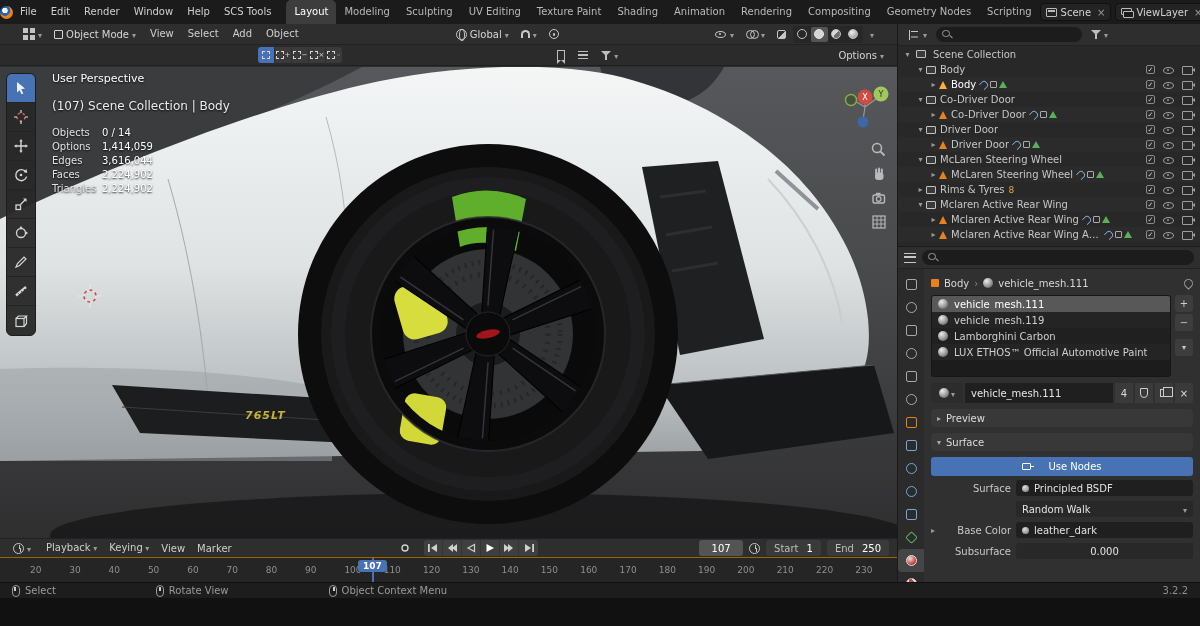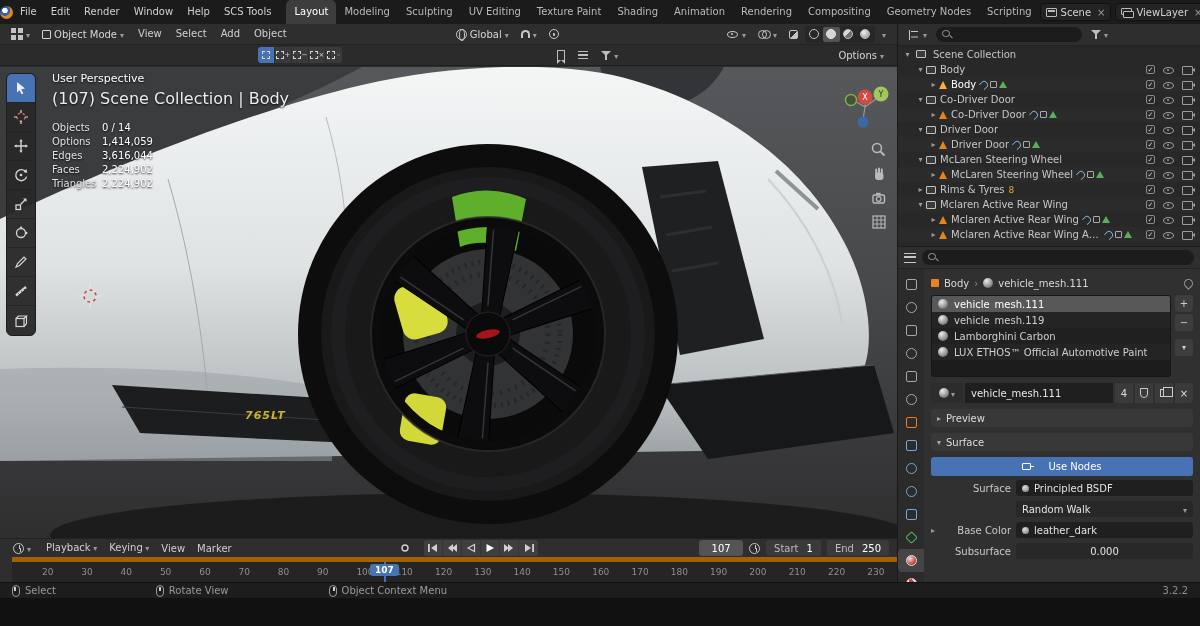--- a/index.html
+++ b/index.html
@@ -21,21 +21,21 @@
 .chip .x{color:#9a9a9a;font-size:10px;padding-left:2px}
 .scene-ico{width:11px;height:9px;border:1px solid #bbb;border-radius:1px;position:relative}
 .scene-ico::after{content:"";position:absolute;left:1px;top:1px;width:7px;height:2px;background:#bbb}
 .layers-ico{width:11px;height:9px;position:relative}
 .layers-ico::before,.layers-ico::after{content:"";position:absolute;width:9px;height:5px;border:1px solid #bbb;border-radius:1px}
 .layers-ico::before{left:0;top:0}.layers-ico::after{left:2px;top:3px;background:#1b1b1b}
 .dd-arrow::after{content:"▾";color:#9a9a9a;font-size:8px}
 
 
 .left-col{position:absolute;top:24px;left:0;width:897px;bottom:16px;background:#2e2e2e}
-.vp-header{height:21px;background:#2e2e2e;border-bottom:1px solid #222;display:flex;align-items:center;gap:2px;padding:0 6px}
+.vp-header{height:21px;background:#2e2e2e;border-bottom:1px solid #222;display:flex;align-items:center;gap:2px;padding:0 18px}
 .tool-header{height:21px;background:#2b2b2b;border-bottom:1px solid #1f1f1f;display:flex;align-items:center;gap:3px;padding:0 8px 0 258px}
 .hbtn{display:flex;align-items:center;gap:3px;padding:0 5px;height:18px;border-radius:3px;color:#d5d5d5;white-space:nowrap}
 .grid-ico{width:12px;height:12px;position:relative}
 .grid-ico::before{content:"";position:absolute;left:0;top:0;width:5px;height:5px;background:#c3c3c3;box-shadow:7px 0 #c3c3c3,0 7px #c3c3c3,7px 7px #c3c3c3}
 .cube-ico{width:9px;height:9px;border:1.2px solid #d5d5d5;border-radius:1px}
 .globe-ico{width:11px;height:11px;border:1.2px solid #c9c9c9;border-radius:50%;position:relative}
 .globe-ico::after{content:"";position:absolute;left:2.6px;top:-1px;width:3.6px;height:10.6px;border:1px solid #c9c9c9;border-radius:50%}
 .magnet-ico{width:9px;height:8px;border:2px solid #c9c9c9;border-top:none;border-radius:0 0 6px 6px;transform:rotate(180deg)}
 .prop-ico{width:10px;height:10px;border:1.2px solid #c9c9c9;border-radius:50%;position:relative}
 .prop-ico::after{content:"";position:absolute;left:3px;top:3px;width:2.5px;height:2.5px;border-radius:50%;background:#c9c9c9}
@@ -65,21 +65,21 @@
 .list-ico::after{content:"";position:absolute;left:0;top:2.2px;width:10px;height:1.6px;background:#bdbdbd}
 .funnel-ico{width:10px;height:9px;position:relative}
 .funnel-ico::before{content:"";position:absolute;left:0;top:0;border-left:5px solid transparent;border-right:5px solid transparent;border-top:5px solid #bdbdbd}
 .funnel-ico::after{content:"";position:absolute;left:4px;top:4px;width:2px;height:5px;background:#bdbdbd}
 
 
 .viewport{position:absolute;top:43px;left:0;right:0;bottom:44px;overflow:hidden;background:#3a3a3c}
 .viewport svg.scene{position:absolute;inset:0}
 .vp-overlay{position:absolute;left:52px;top:5px;z-index:3;text-shadow:0 1px 2px rgba(0,0,0,.85);pointer-events:none}
 .vp-persp{font-size:11px;color:#fff}
-.vp-coll{font-size:16px;color:#ececec;margin-top:4px}
+.vp-coll{font-size:12px;color:#ececec;margin-top:14px}
 .vp-stats{margin-top:14px}
 .stat-row{height:14px;display:flex}
 .stat-label{width:50px;color:#e2e2e2}
 .stat-value{color:#fff}
 .vp-toolbar{position:absolute;left:6px;top:6px;width:30px;background:rgba(41,41,41,.96);border:1px solid #1d1d1d;border-radius:6px;overflow:hidden;z-index:3}
 .vt-btn{height:29px;display:flex;align-items:center;justify-content:center;border-bottom:1px solid #242424}
 .vt-btn:last-child{border-bottom:none}
 .vt-btn.active{background:#4772b3}
 .nav-gizmo{position:absolute;right:6px;top:14px;z-index:3}
 .nav-ico{position:absolute;right:9px;width:18px;height:18px;z-index:3;opacity:.9}
@@ -92,21 +92,21 @@
 .tl-menus .menu-item:nth-of-type(-n+2)::after{content:" ▾";font-size:8px;color:#999}
 .clock-ico{width:11px;height:11px;border:1.2px solid #c6c6c6;border-radius:50%;position:relative}
 .clock-ico::after{content:"";position:absolute;left:4.5px;top:1.5px;width:1.4px;height:4px;background:#c6c6c6;box-shadow:1px 3px #c6c6c6}
 .transport{display:flex;background:#3f3f3f;border-radius:3px;overflow:hidden;margin:0 4px}
 .tbtn{width:19px;height:16px;display:flex;align-items:center;justify-content:center;border-right:1px solid #343434}
 .tbtn:last-child{border-right:none}
 .tl-right{margin-left:auto;display:flex;align-items:center;gap:6px}
 .frame-field{min-width:44px;height:16px;background:#545454;border-radius:3px;color:#fff;display:flex;align-items:center;justify-content:center}
 .range-field{height:16px;background:#3a3a3a;border-radius:3px;display:flex;align-items:center;gap:8px;padding:0 8px}
 .range-field .lab{color:#bdbdbd}.range-field .val{color:#fff}
-.tl-ruler{position:absolute;left:12px;right:0;bottom:0;height:25px;background:#252525;border-top:5px solid #a16207;overflow:hidden}
+.tl-ruler{position:absolute;left:0;right:0;bottom:0;height:25px;background:#252525;border-top:1px solid #a16207;overflow:hidden}
 .ticks{display:flex;padding-left:30px;height:100%;align-items:center}
 .tick{width:39.3px;flex:0 0 39.3px;color:#8f8f8f;font-size:9px}
 .playhead{position:absolute;left:372px;top:0;bottom:0;width:2px;background:#4772b3}
 .playhead-label{position:absolute;left:358px;top:2px;background:#4772b3;color:#fff;font-size:9px;font-weight:bold;border-radius:3px;padding:1px 5px}
 
 
 .right-col{position:absolute;top:24px;right:0;width:303px;bottom:16px;background:#2b2b2b;border-left:1px solid #191919}
 .ol-header{height:22px;background:#2e2e2e;border-bottom:1px solid #222;display:flex;align-items:center;gap:4px;padding:0 6px}
 .tree-ico{width:11px;height:10px;border-left:1.4px solid #c6c6c6;position:relative}
 .tree-ico::before{content:"";position:absolute;left:1px;top:1px;width:7px;height:1.6px;background:#c6c6c6;box-shadow:0 5.5px #c6c6c6}

